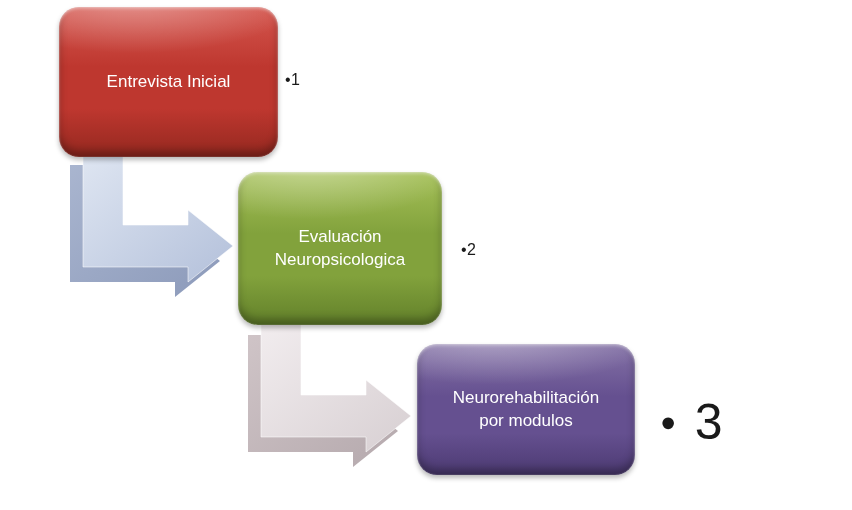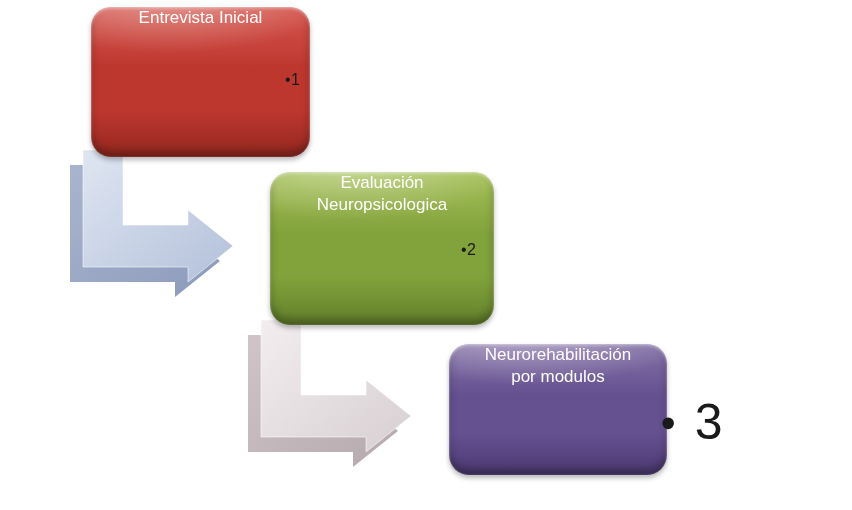--- a/index.html
+++ b/index.html
@@ -10,41 +10,40 @@
     background: #ffffff;
     font-family: "Liberation Sans", sans-serif;
     overflow: hidden;
   }
 
   
   .step-box {
     position: absolute;
     border-radius: 20px;
     display: flex;
-    align-items: flex-start;
+    align-items: center;
     justify-content: center;
     text-align: center;
     color: #ffffff;
     font-size: 17px;
     line-height: 1.3;
     padding: 0 12px;
     box-sizing: border-box;
     white-space: pre-line;
     background:
       radial-gradient(130% 65% at 35% -8%, rgba(255,255,255,0.38), rgba(255,255,255,0) 60%),
       linear-gradient(180deg, var(--c-light) 0%, var(--c-main) 40%, var(--c-main) 68%, var(--c-dark) 100%);
     box-shadow:
       0 3px 5px rgba(0,0,0,0.28),
       inset 0 2px 3px rgba(255,255,255,0.35),
       inset 0 -6px 8px rgba(0,0,0,0.30),
       inset 0 0 0 1px rgba(255,255,255,0.12);
-    margin-left: 32px;
   }
   .step-box-1 { left: 59px;  top: 7px;   width: 219px; height: 150px; }
-  .step-box-2 { left: 238px; top: 172px; width: 224px; height: 153px; }
+  .step-box-2 { left: 238px; top: 172px; width: 204px; height: 153px; }
   .step-box-3 { left: 417px; top: 344px; width: 218px; height: 131px; }
 
   
   .bullet {
     position: absolute;
     color: #1a1a1a;
     font-size: 16px;
     line-height: 1;
     letter-spacing: 0.5px;
   }

